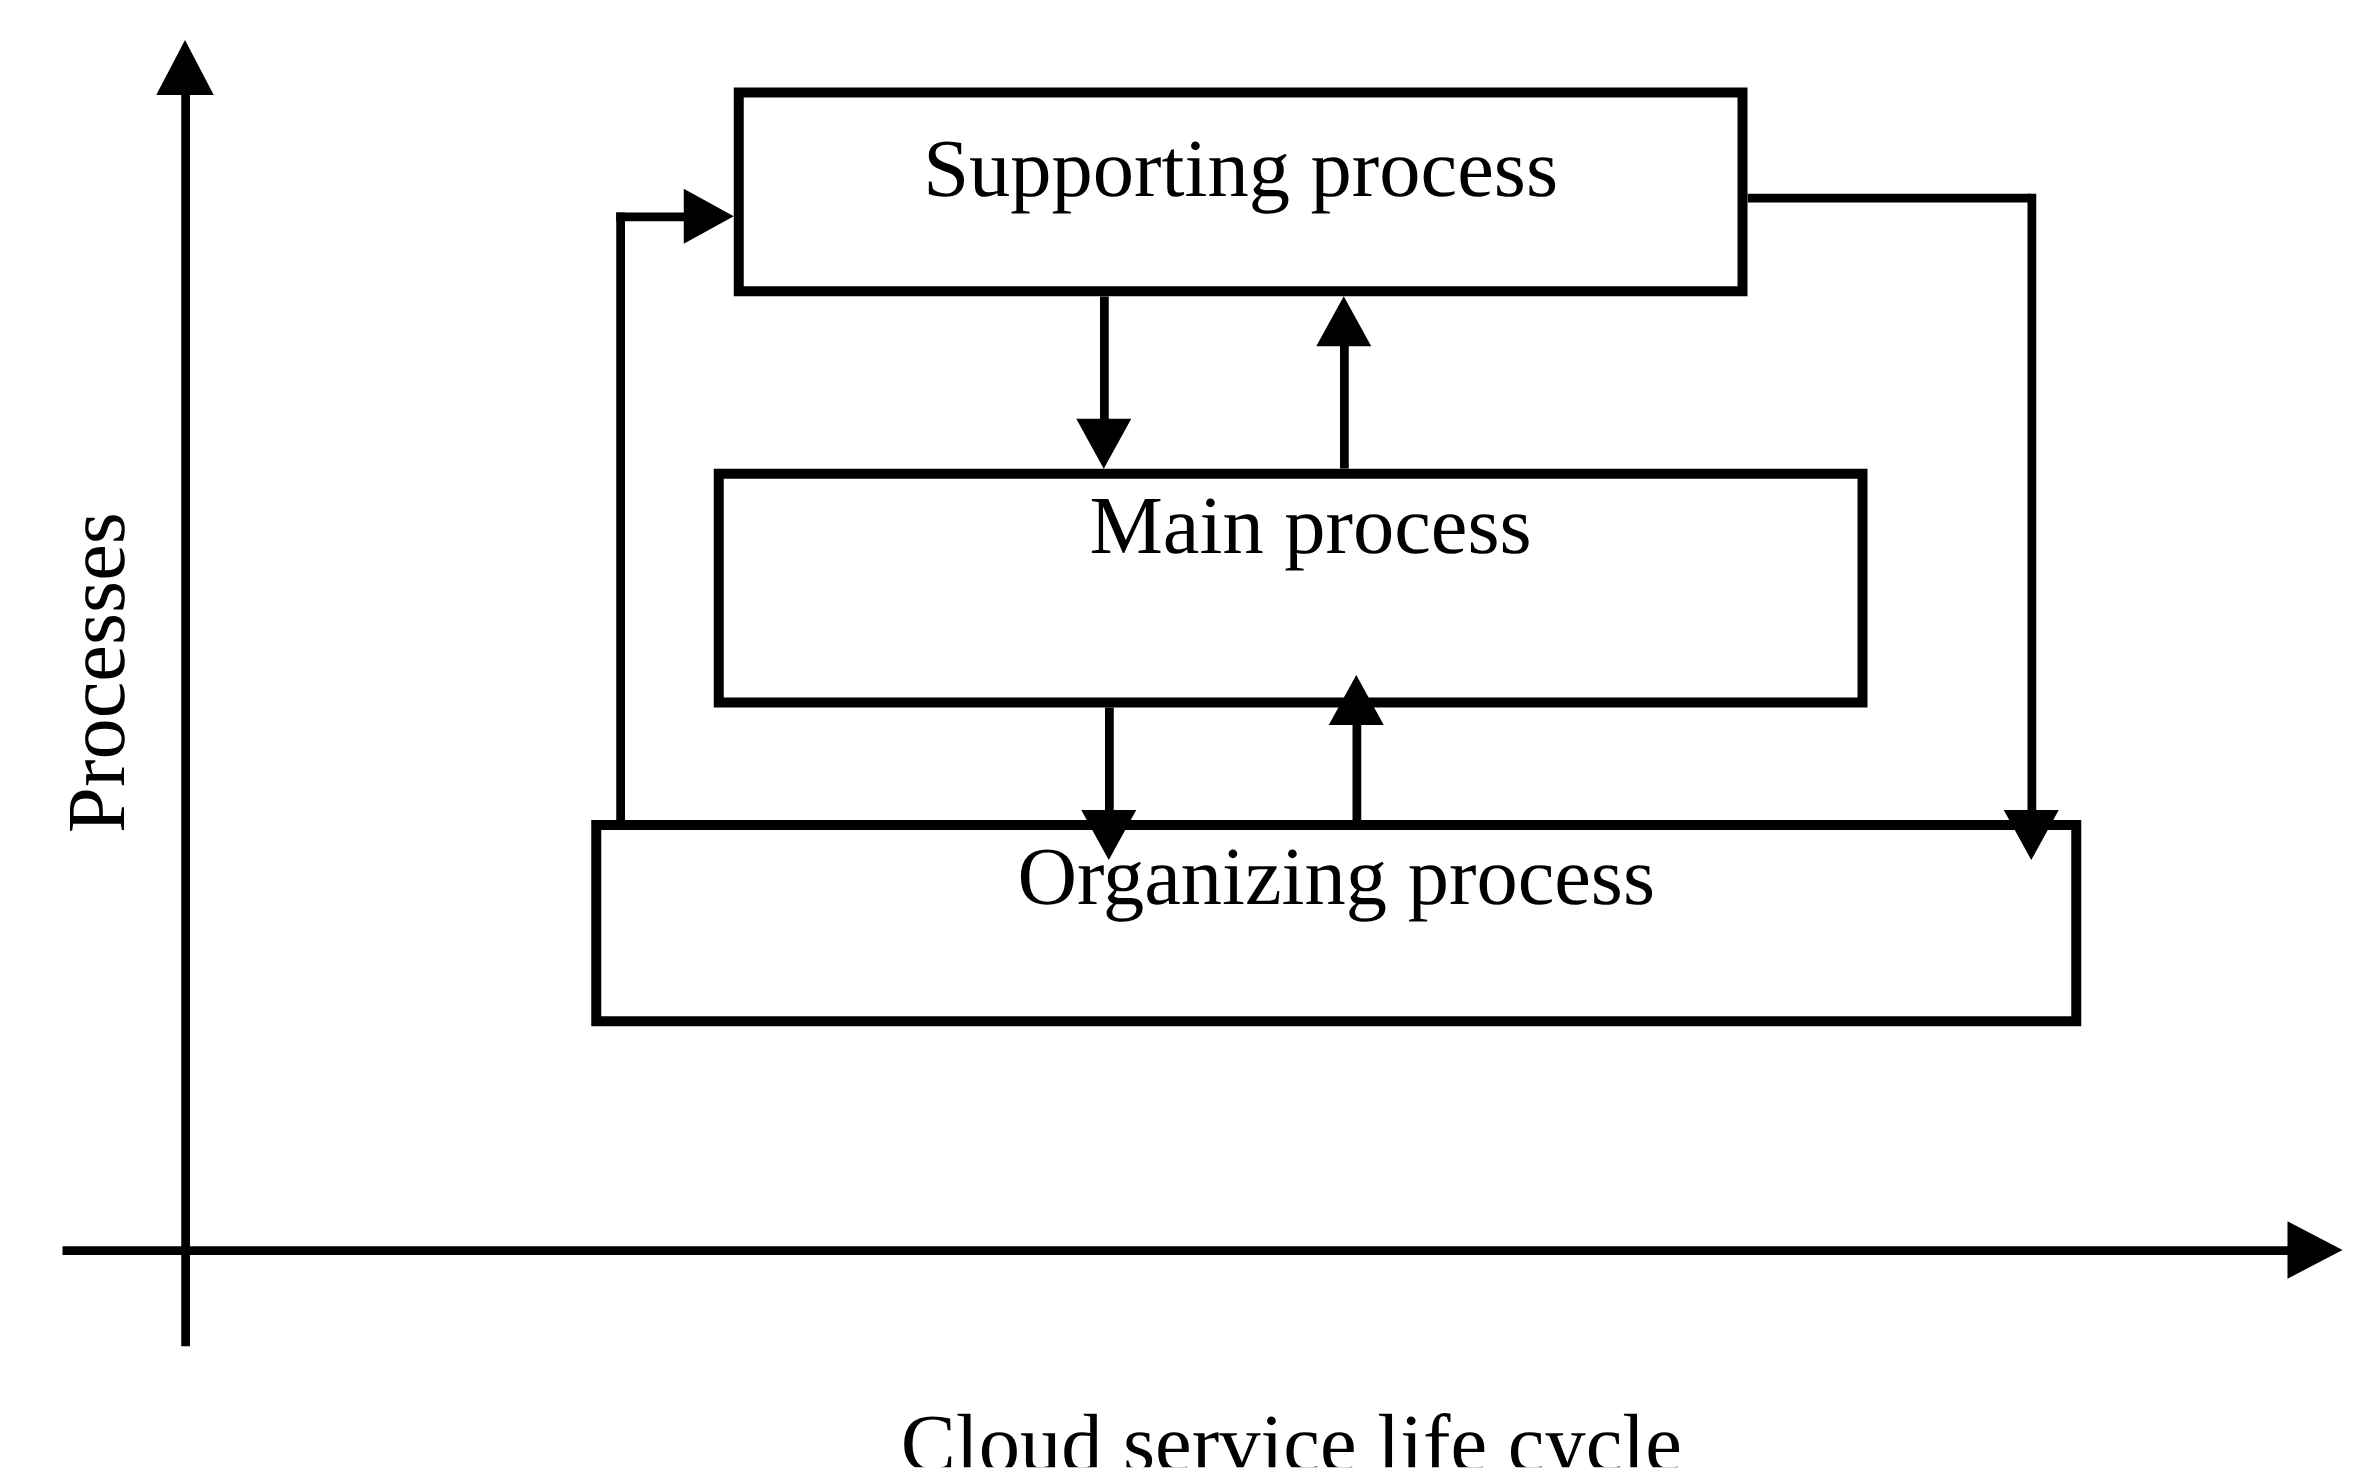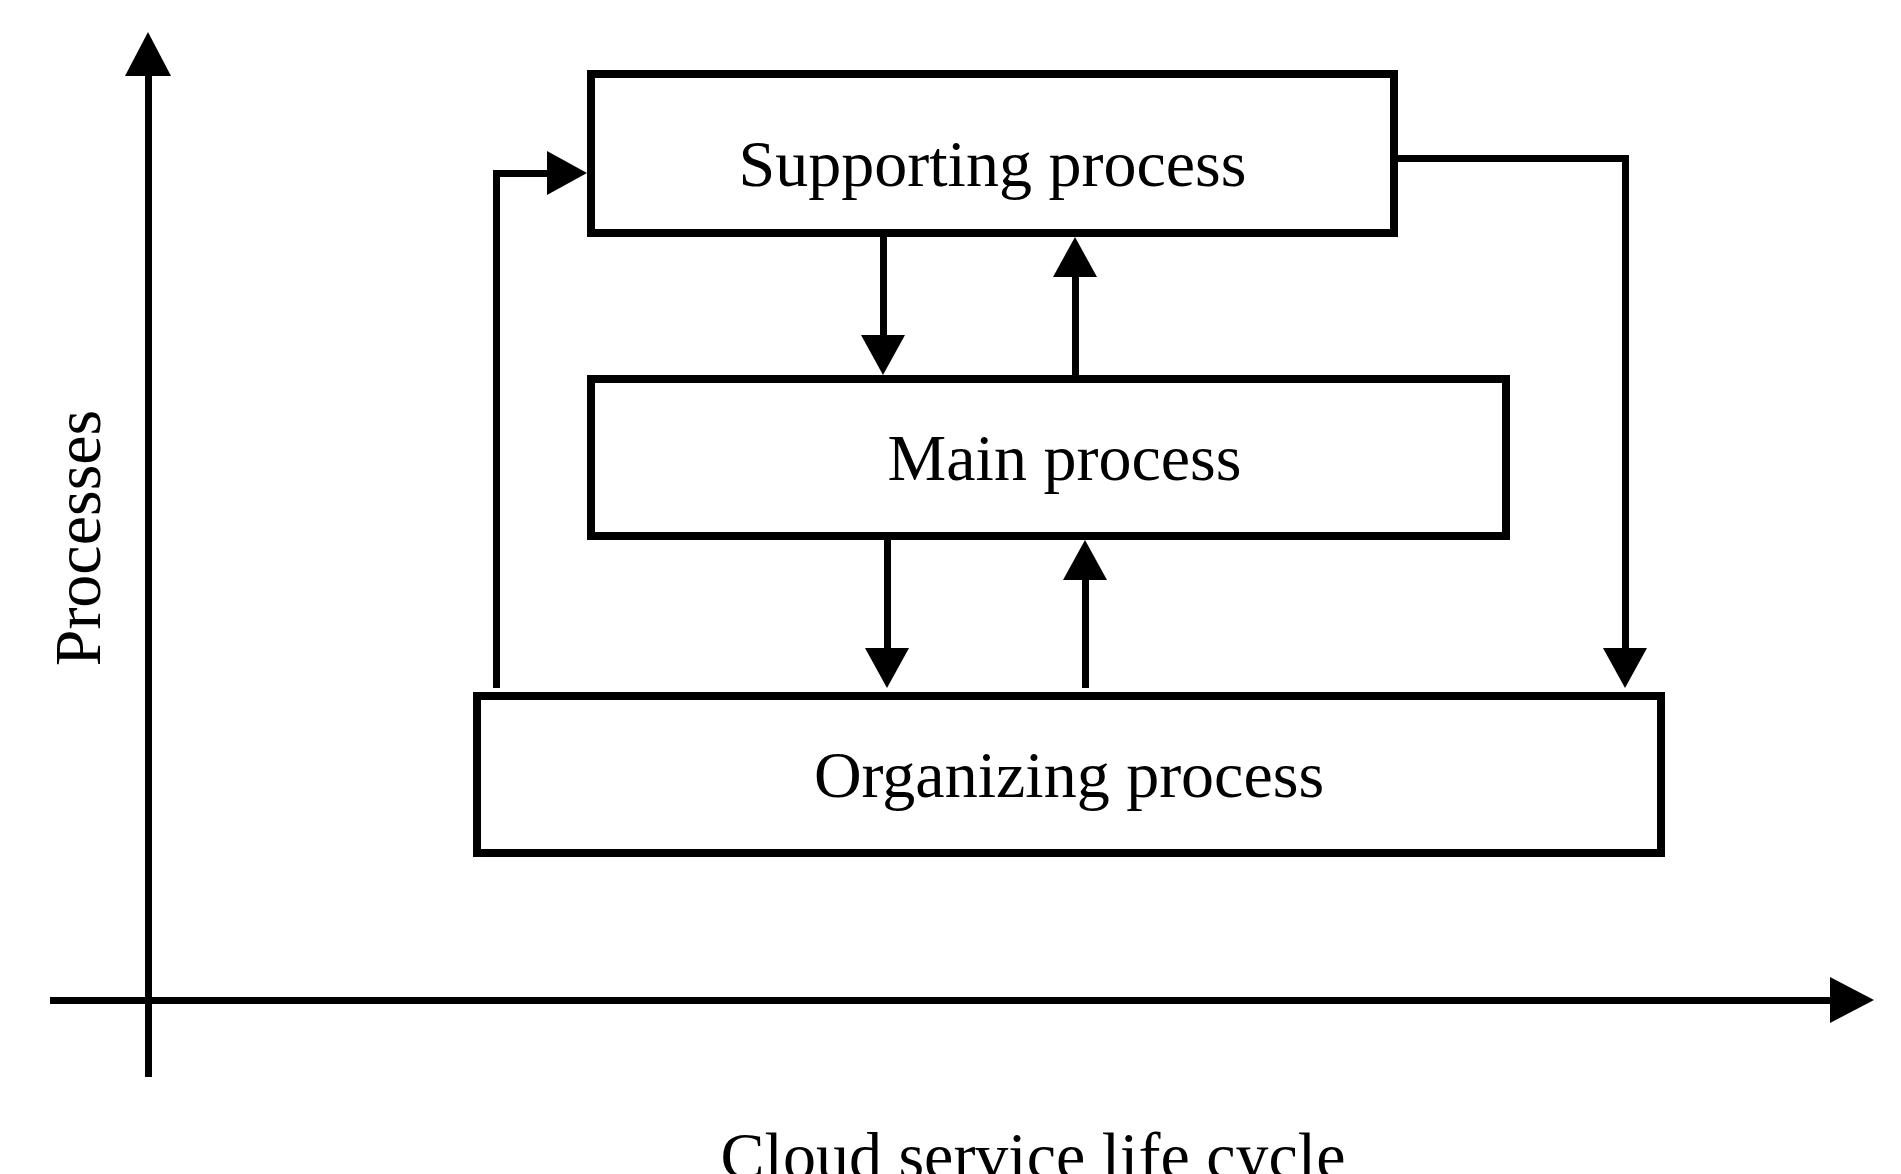--- a/index.html
+++ b/index.html
@@ -16,30 +16,30 @@
     color: #000000;
     overflow: hidden;
   }
   
   .node {
     position: absolute;
     border: 8px solid #000000;
     background: #ffffff;
     box-sizing: border-box;
     display: flex;
-    align-items: center;
+    align-items: flex-start;
     justify-content: center;
     font-size: 66px;
     white-space: nowrap;
     z-index: 2;
   }
   #node-supporting { left: 587px; top: 70px;  width: 811px;  height: 167px; }
   #node-supporting .node-label { padding-top: 20px; }
-  #node-main       { left: 587px; top: 375px; width: 923px;  height: 165px; padding-left: 32px; }
-  #node-organizing { left: 473px; top: 692px; width: 1192px; height: 165px; }
+  #node-main       { left: 571px; top: 375px; width: 923px;  height: 191px; padding-left: 32px; }
+  #node-organizing { left: 473px; top: 656px; width: 1192px; height: 165px; }
 
   
   .line {
     position: absolute;
     background: #000000;
     z-index: 1;
   }
   .head {
     position: absolute;
     width: 0;

